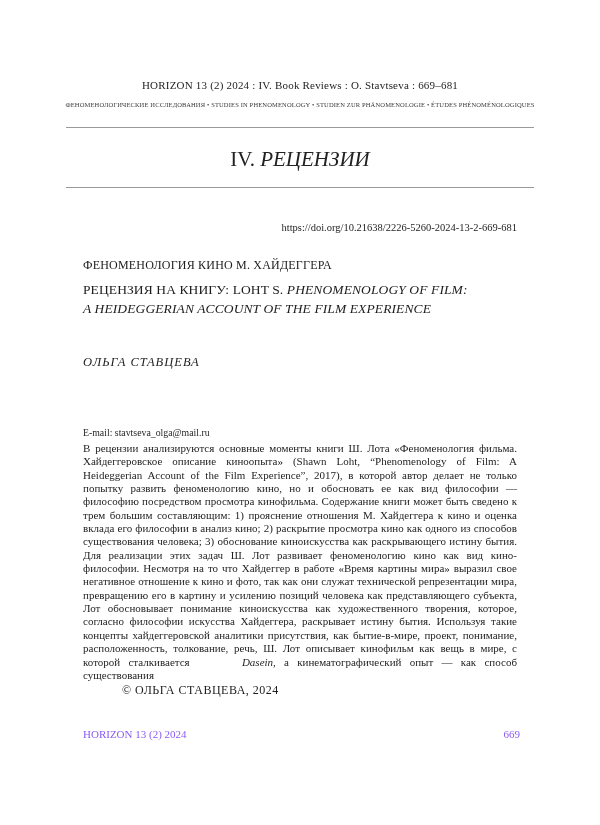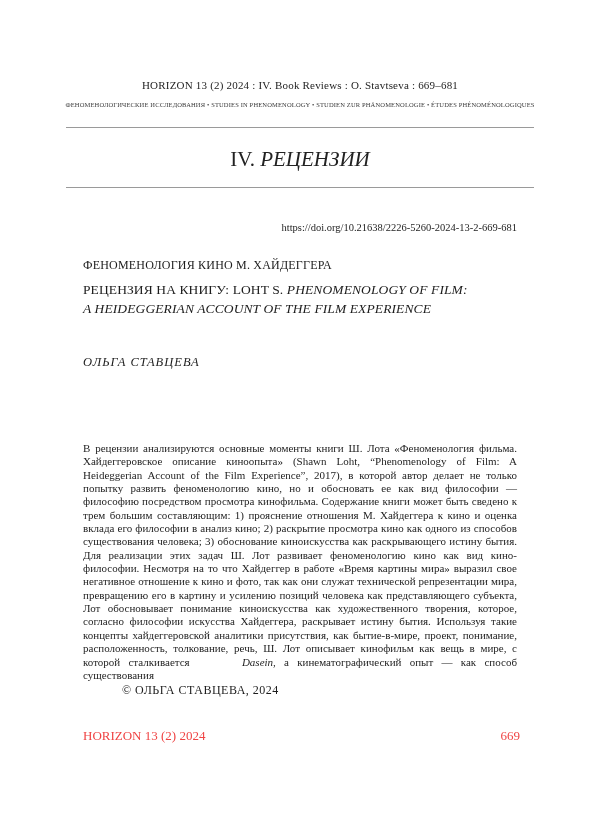--- a/index.html
+++ b/index.html
@@ -109,22 +109,22 @@
     top: 683px; left: 83px; right: 83px;
     font-size: 12px;
     letter-spacing: 0.5px;
     margin-left: 39px;
   }
 
   .footer {
     top: 728px; left: 83px; right: 80px;
     display: flex;
     justify-content: space-between;
-    font-size: 13px;
-    color: #ef4444;
+    font-size: 11px;
+    color: #8b5cf6;
   }
 </style>
 </head>
 <body>
 
 <div class="page">
 
   <div class="abs header-line1">HORIZON 13 (2) 2024 : IV. Book Reviews : O. Stavtseva : 669–681</div>
 
   <div class="abs header-line2">ФЕНОМЕНОЛОГИЧЕСКИЕ ИССЛЕДОВАНИЯ • STUDIES IN PHENOMENOLOGY • STUDIEN ZUR PHÄNOMENOLOGIE • ÉTUDES PHÉNOMÉNOLOGIQUES</div>
@@ -143,20 +143,21 @@
 
   <div class="abs review-title">
     <span>РЕЦЕНЗИЯ НА КНИГУ: LOHT S. </span><span class="it">PHENOMENOLOGY OF FILM:</span><br>
     <span class="it">A HEIDEGGERIAN ACCOUNT OF THE FILM EXPERIENCE</span>
   </div>
 
 
   <div class="abs author-name">ОЛЬГА СТАВЦЕВА</div>
 
 
+  <div class="abs email">E-mail: stavtseva_olga@mail.ru</div>
 
   <div class="abs abstract">
     <span>В рецензии анализируются основные моменты книги Ш. Лота «Феноменология фильма. Хайдеггеровское описание киноопыта» (Shawn Loht, “Phenomenology of Film: A Heideggerian Account of the Film Experience”, 2017), в которой автор делает не только попытку развить феноменологию кино, но и обосновать ее как вид философии — философию посредством просмотра кинофильма. Содержание книги может быть сведено к трем большим составляющим: 1) прояснение отношения М. Хайдеггера к кино и оценка вклада его философии в анализ кино; 2) раскрытие просмотра кино как одного из способов существования человека; 3) обоснование киноискусства как раскрывающего истину бытия. Для реализации этих задач Ш. Лот развивает феноменологию кино как вид кино-философии. Несмотря на то что Хайдеггер в работе «Время картины мира» выразил свое негативное отношение к кино и фото, так как они служат технической репрезентации мира, превращению его в картину и усилению позиций человека как представляющего субъекта, Лот обосновывает понимание киноискусства как художественного творения, которое, согласно философии искусства Хайдеггера, раскрывает истину бытия. Используя такие концепты хайдеггеровской аналитики присутствия, как бытие-в-мире, проект, понимание, расположенность, толкование, речь, Ш. Лот описывает кинофильм как вещь в мире, с которой сталкивается </span><span class="it">Dasein</span><span>, а кинематографический опыт — как способ существования</span>
   </div>
 
   <div class="abs copyright">© ОЛЬГА СТАВЦЕВА, 2024</div>
 
   <div class="abs footer">
     <span>HORIZON 13 (2) 2024</span>
     <span>669</span>

